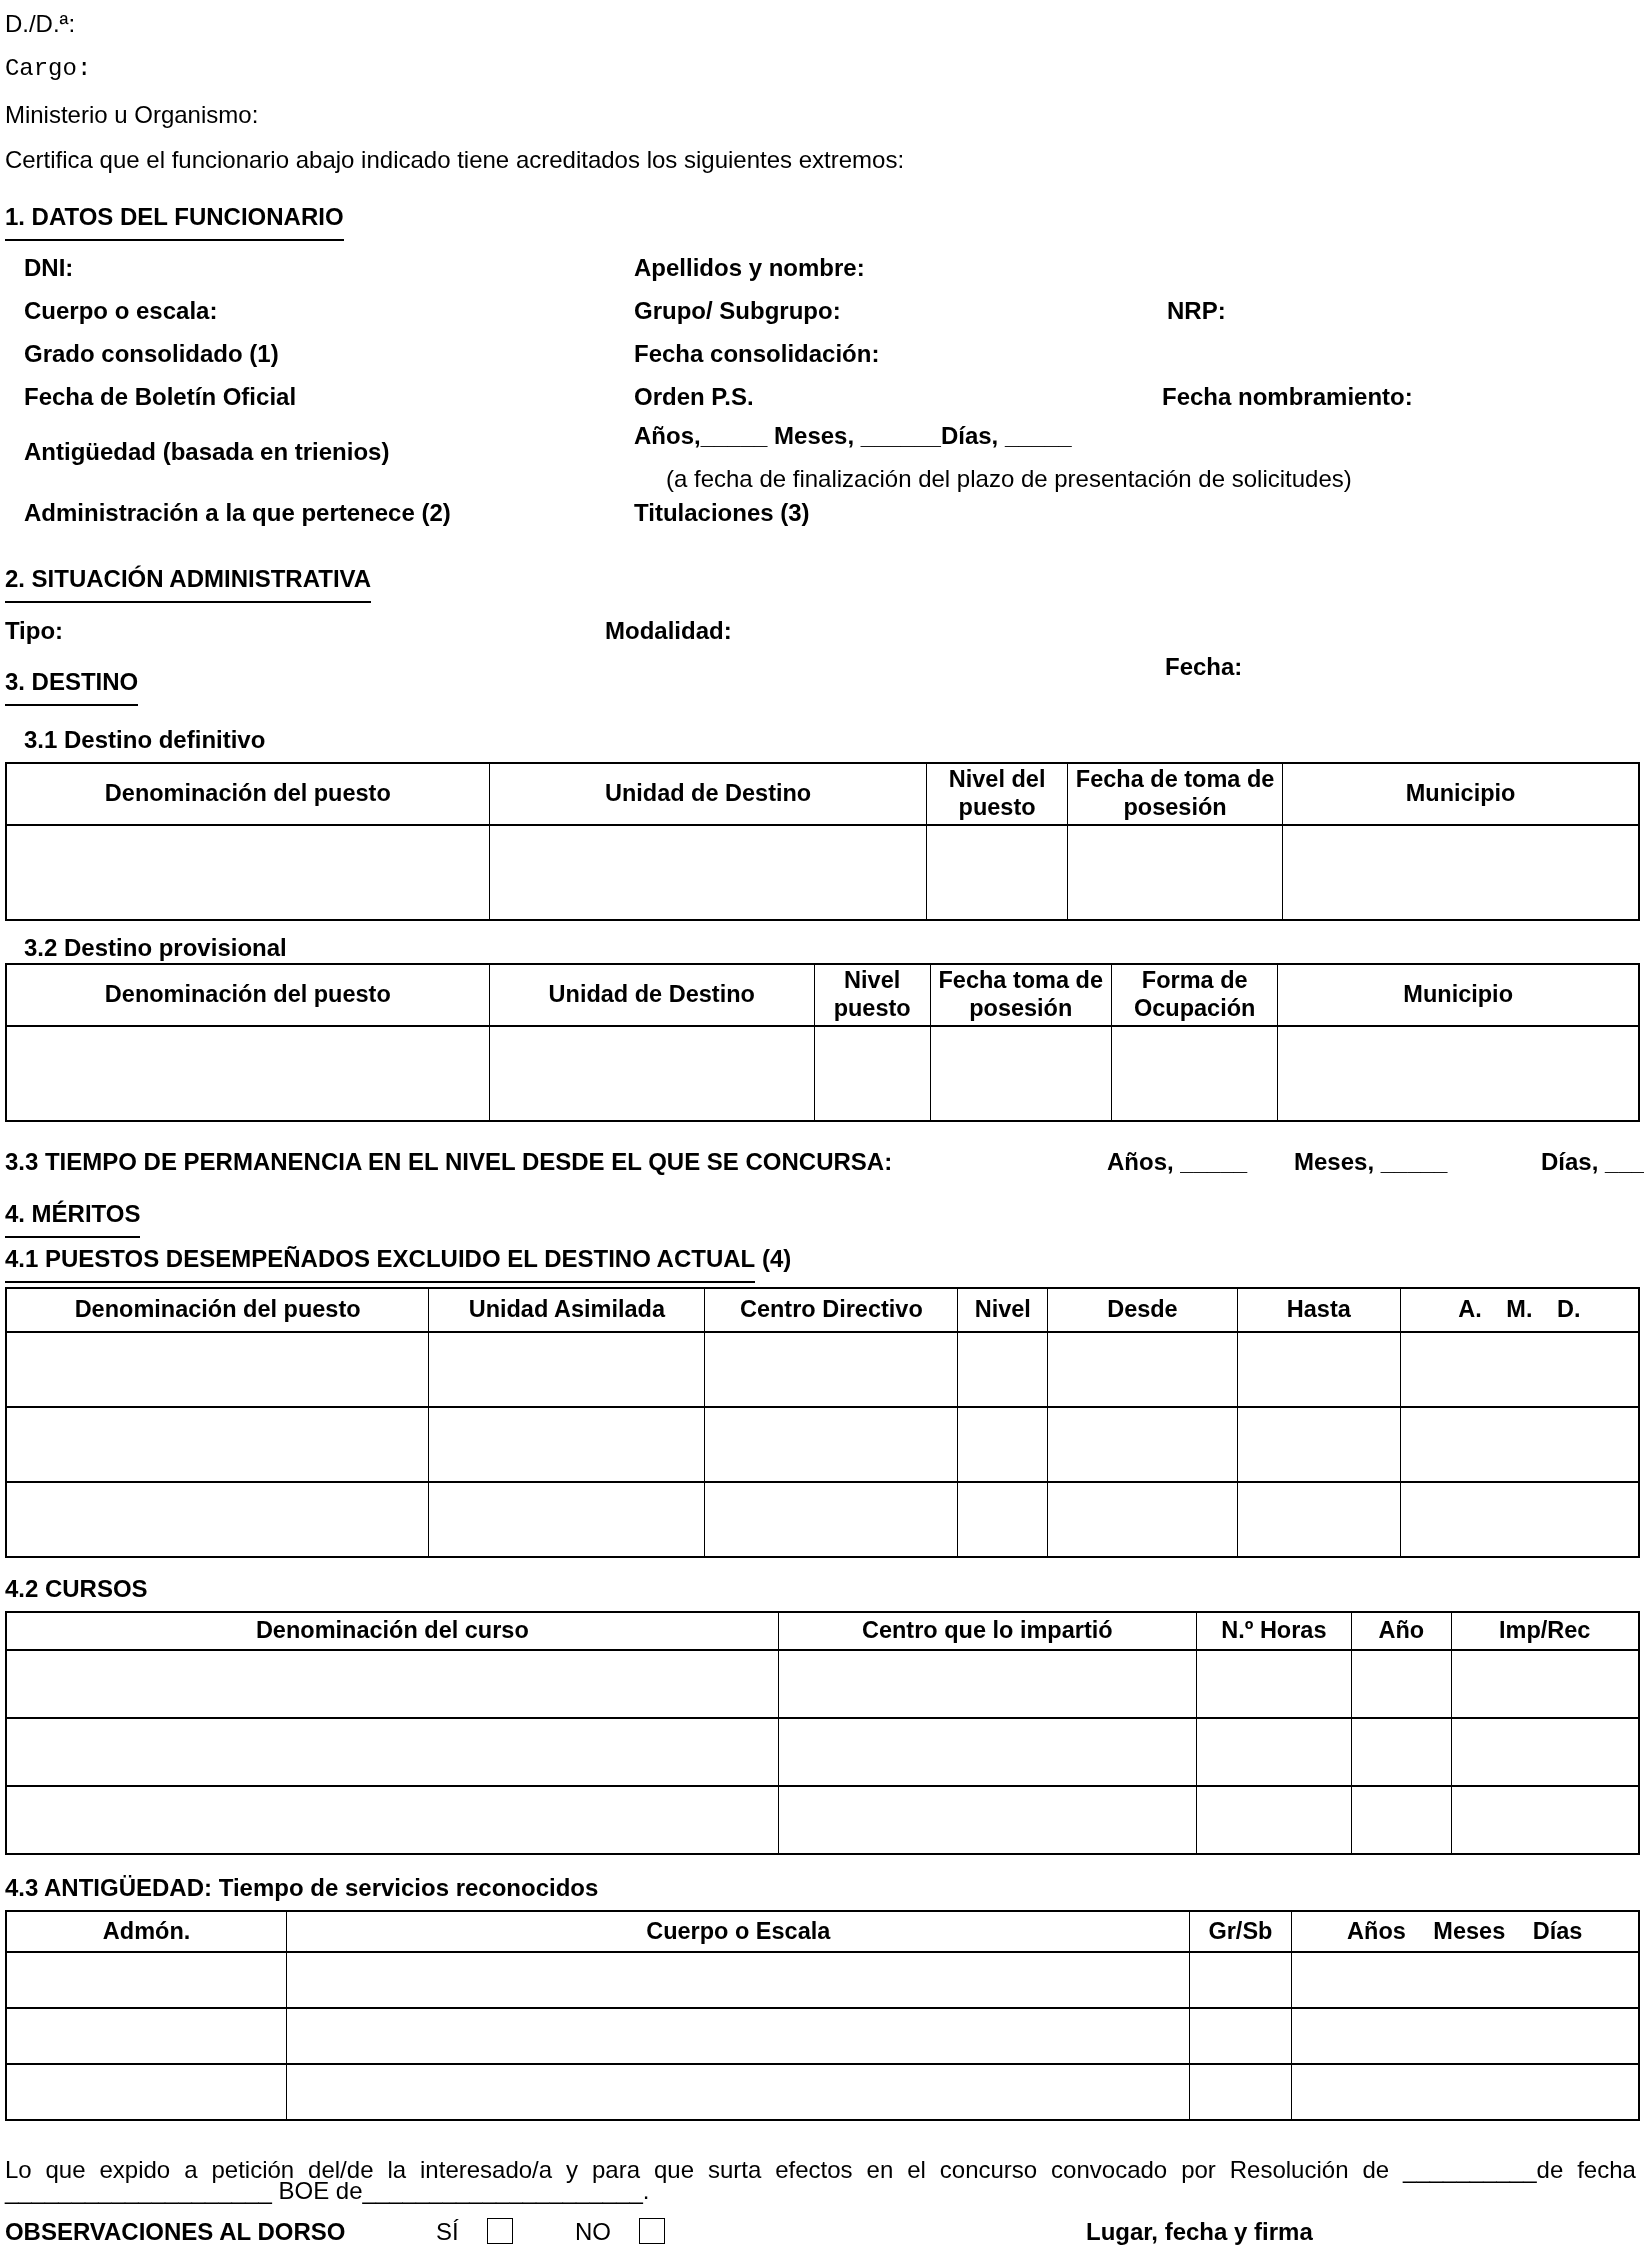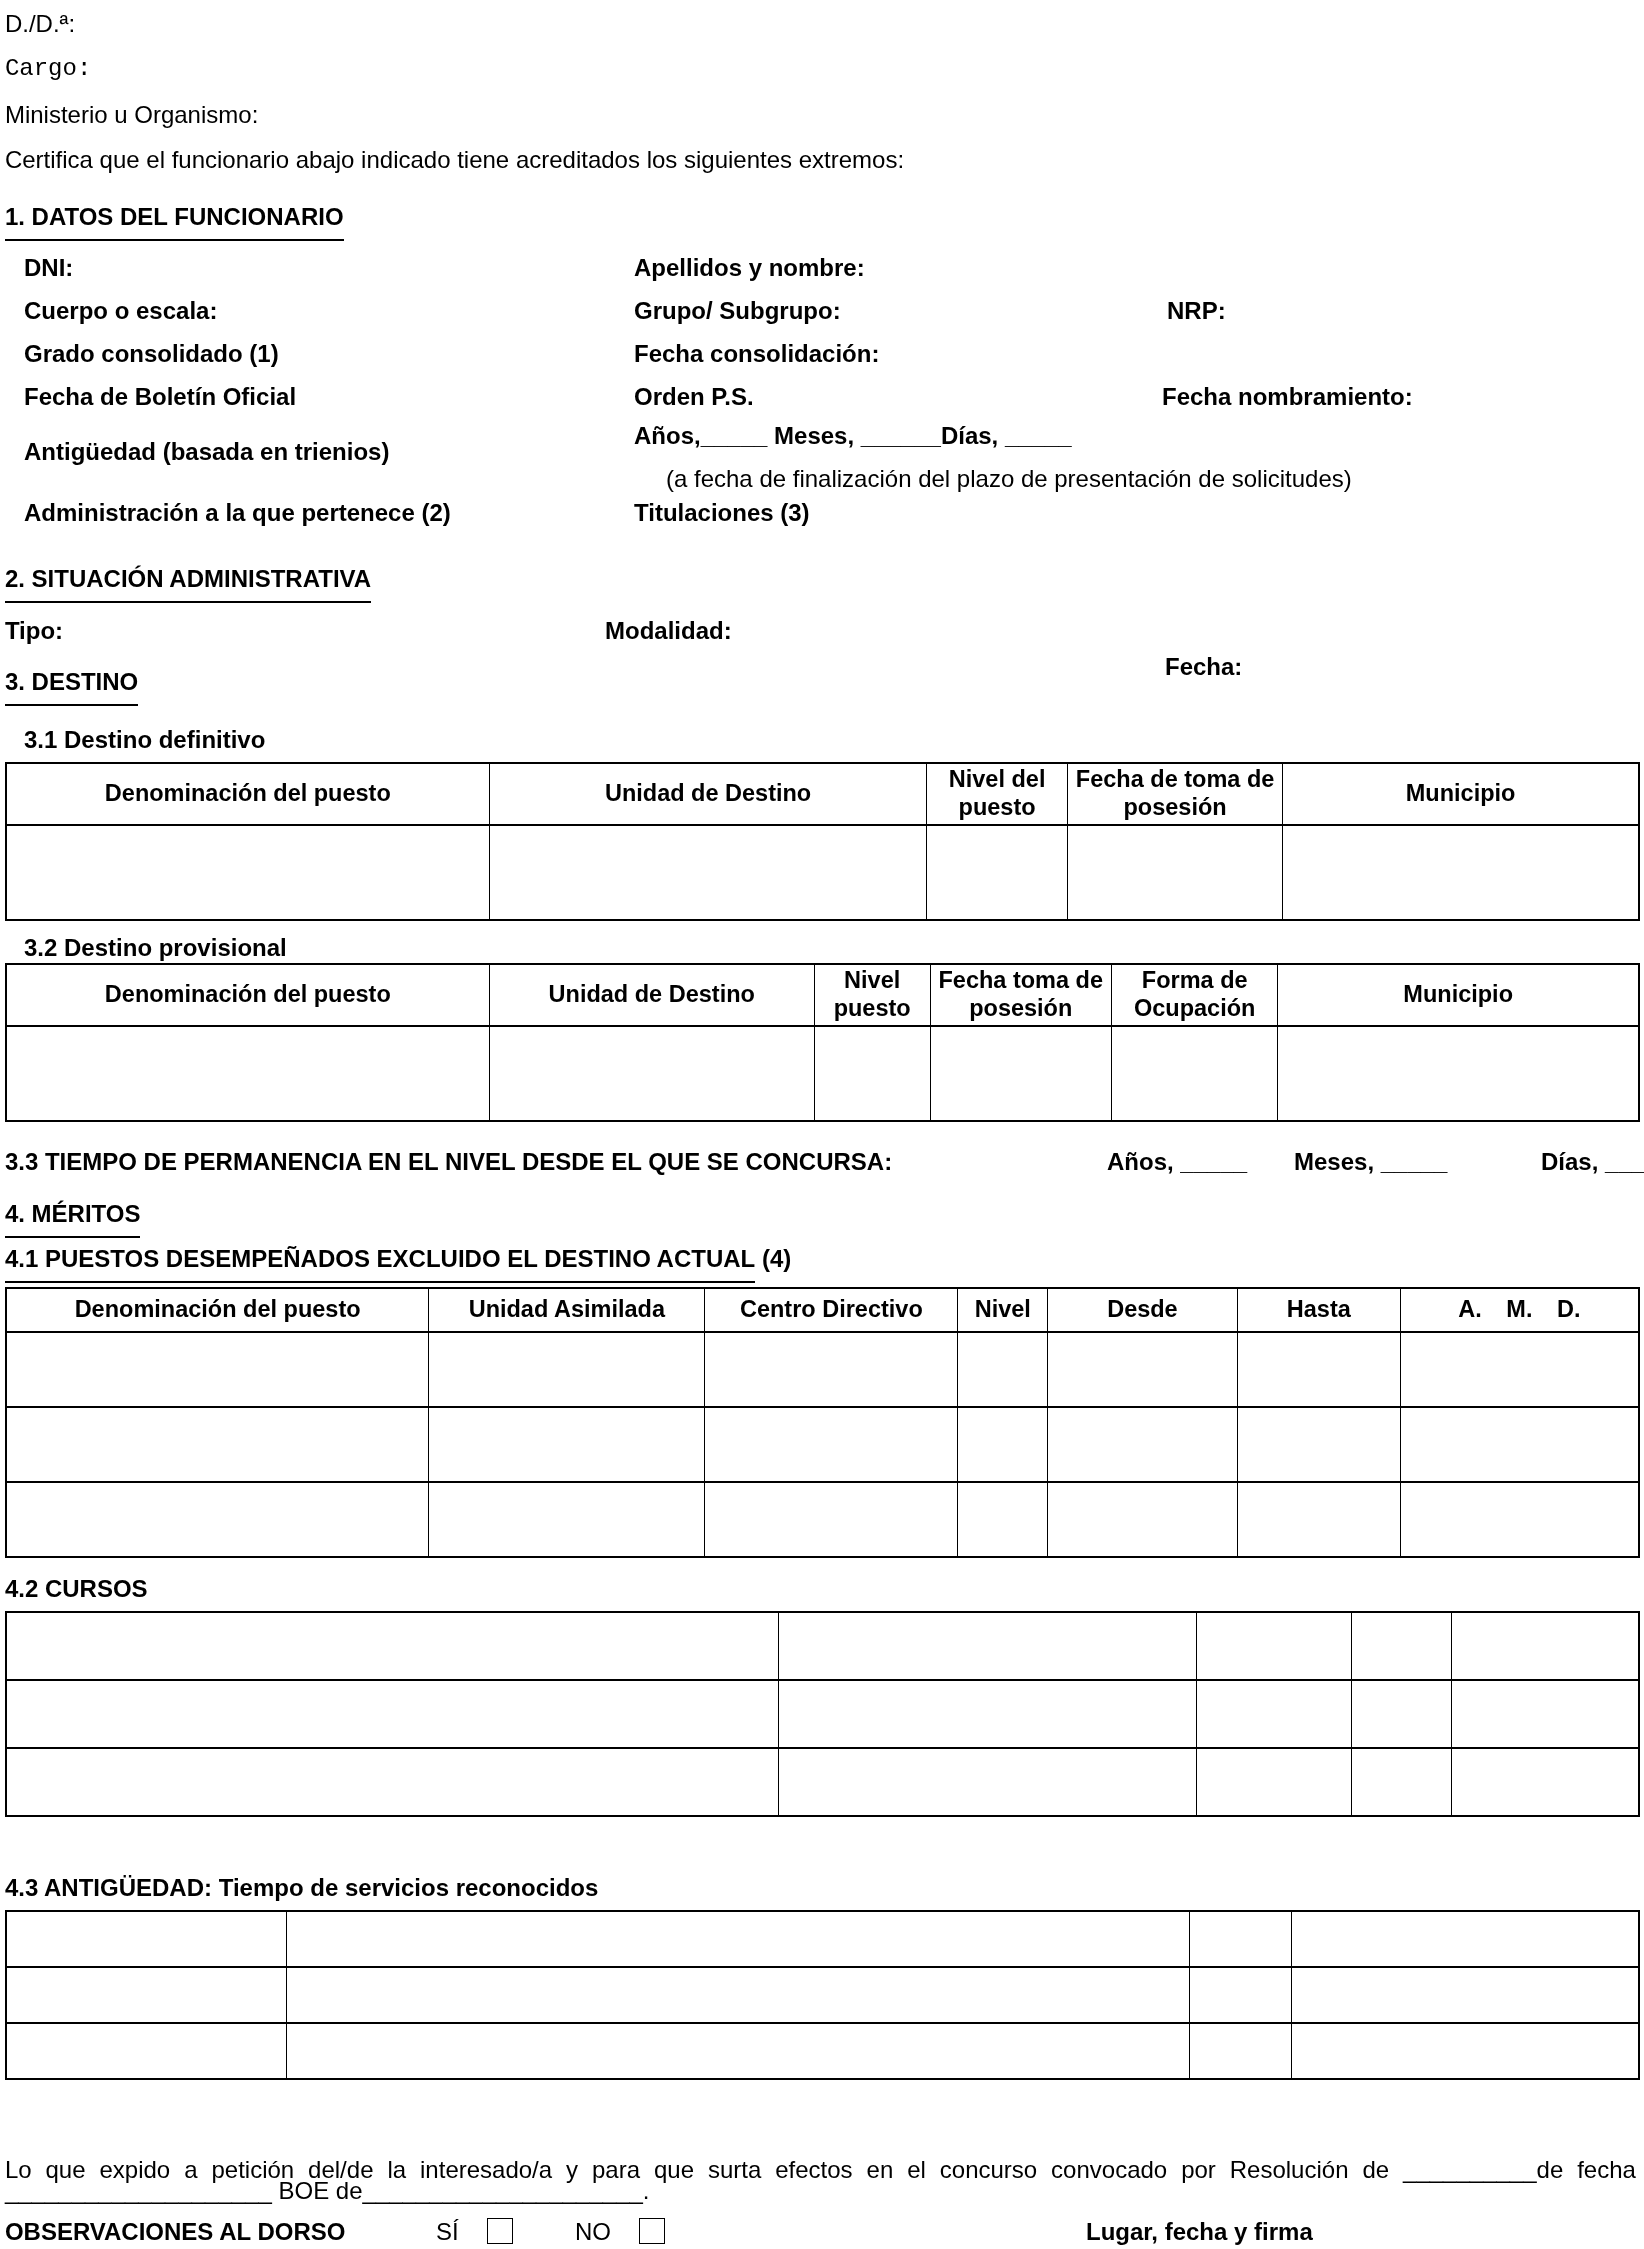--- a/index.html
+++ b/index.html
@@ -182,20 +182,27 @@
 
 <table class="t42" style="top:1611px;">
   <colgroup>
       <col style="width:47.3%">
       <col style="width:25.6%">
       <col style="width:9.5%">
       <col style="width:6.1%">
       <col style="width:11.5%">
     </colgroup>
   <tbody>
+      <tr>
+    <th>Denominación del curso</th>
+    <th>Centro que lo impartió</th>
+    <th>N.º Horas</th>
+    <th>Año</th>
+    <th>Imp/Rec</th>
+  </tr>
   <tr>
         <td></td>
         <td></td>
         <td></td>
         <td></td>
         <td></td>
       </tr>
   <tr>
         <td></td>
         <td></td>
@@ -216,20 +223,26 @@
 <span class="abs b" style="left:4.9px;top:1874px;"><span class="ul">4.3 ANTIGÜEDAD: Tiempo de servicios reconocidos</span></span>
 
 <table class="t43" style="top:1910px;">
   <colgroup>
       <col style="width:17.2%">
       <col style="width:55.3%">
       <col style="width:6.2%">
       <col style="width:21.3%">
     </colgroup>
   <tbody>
+      <tr>
+    <th>Admón.</th>
+    <th>Cuerpo o Escala</th>
+    <th>Gr/Sb</th>
+    <th class="wsp-mid">Años Meses Días</th>
+  </tr>
   <tr>
         <td></td>
         <td></td>
         <td></td>
         <td></td>
       </tr>
   <tr>
         <td></td>
         <td></td>
         <td></td>

